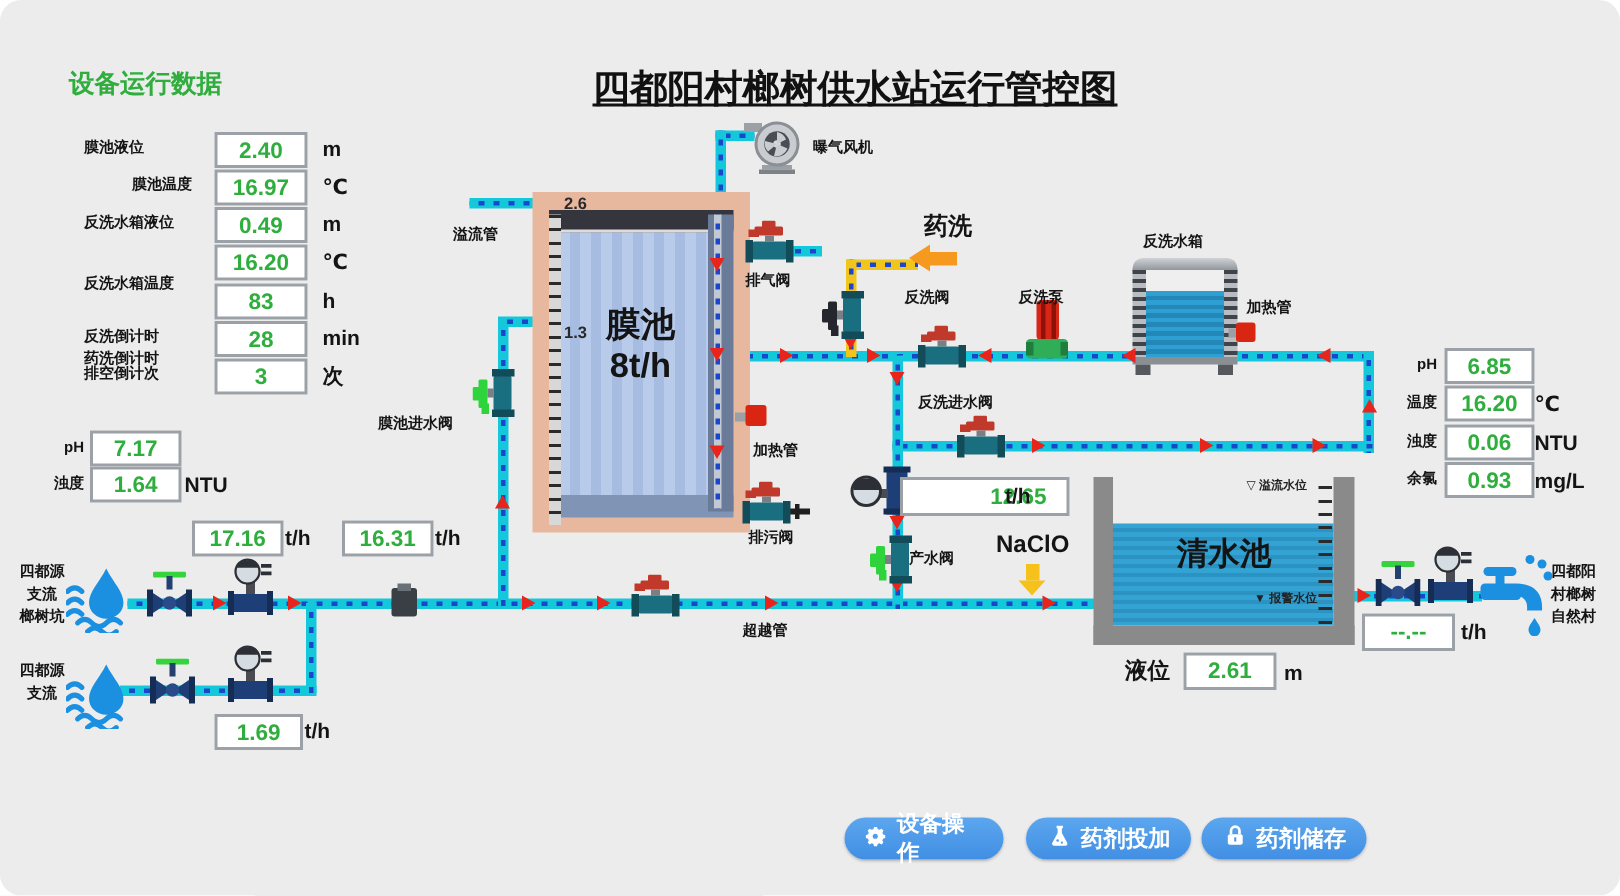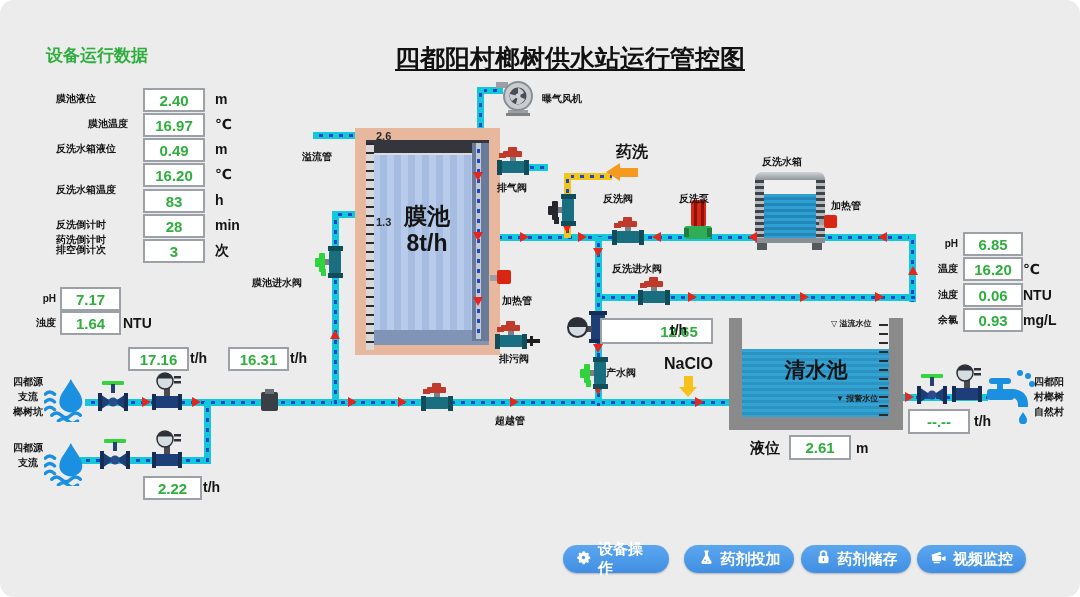--- a/index.html
+++ b/index.html
@@ -166,21 +166,21 @@
   <div class="vbox" style="left:963px;top:283px;width:56px;height:20px;">0.06</div>
   <div class="unit" style="left:1023px;top:287px;">NTU</div>
   <div class="lbl" style="left:918px;top:312px;width:40px;text-align:right;">余氯</div>
   <div class="vbox" style="left:963px;top:308px;width:56px;height:20px;">0.93</div>
   <div class="unit" style="left:1023px;top:312px;">mg/L</div>
 
   <div class="vbox" style="left:128px;top:347px;width:57px;height:20px;">17.16</div>
   <div class="unit" style="left:190px;top:350px;">t/h</div>
   <div class="vbox" style="left:228px;top:347px;width:57px;height:20px;">16.31</div>
   <div class="unit" style="left:290px;top:350px;">t/h</div>
-  <div class="vbox" style="left:143px;top:476px;width:55px;height:20px;">2.22</div>
+  <div class="vbox" style="left:143px;top:476px;width:55px;height:20px;">1.69</div>
   <div class="unit" style="left:203px;top:479px;">t/h</div>
   <div class="vbox" style="left:600px;top:318px;width:64px;height:22px;padding-left:45px;">12.65</div>
   <div class="unit" style="left:670px;top:322px;">t/h</div>
   <div class="vbox" style="left:908px;top:409px;width:58px;height:21px;">--.--</div>
   <div class="unit" style="left:974px;top:413px;">t/h</div>
 
   <div class="lbl c" style="left:2px;top:374px;width:52px;">四都源
 支流
 榔树坑</div>
   <div class="lbl c" style="left:2px;top:440px;width:52px;">四都源
@@ -371,20 +371,14 @@
           <use href="#sym-flask"></use>
         </svg></span>
     <span>药剂投加</span>
   </div>
   <div class="btn" style="left:801px;top:545px;width:110px;">
     <span><svg width="17" height="17">
           <use href="#sym-lock"></use>
         </svg></span>
     <span>药剂储存</span>
   </div>
-  <div class="btn" style="left:917px;top:545px;width:109px;">
-    <span><svg width="17" height="17">
-          <use href="#sym-cam"></use>
-        </svg></span>
-    <span>视频监控</span>
-  </div>
 
 </div>
 
 </body></html>

